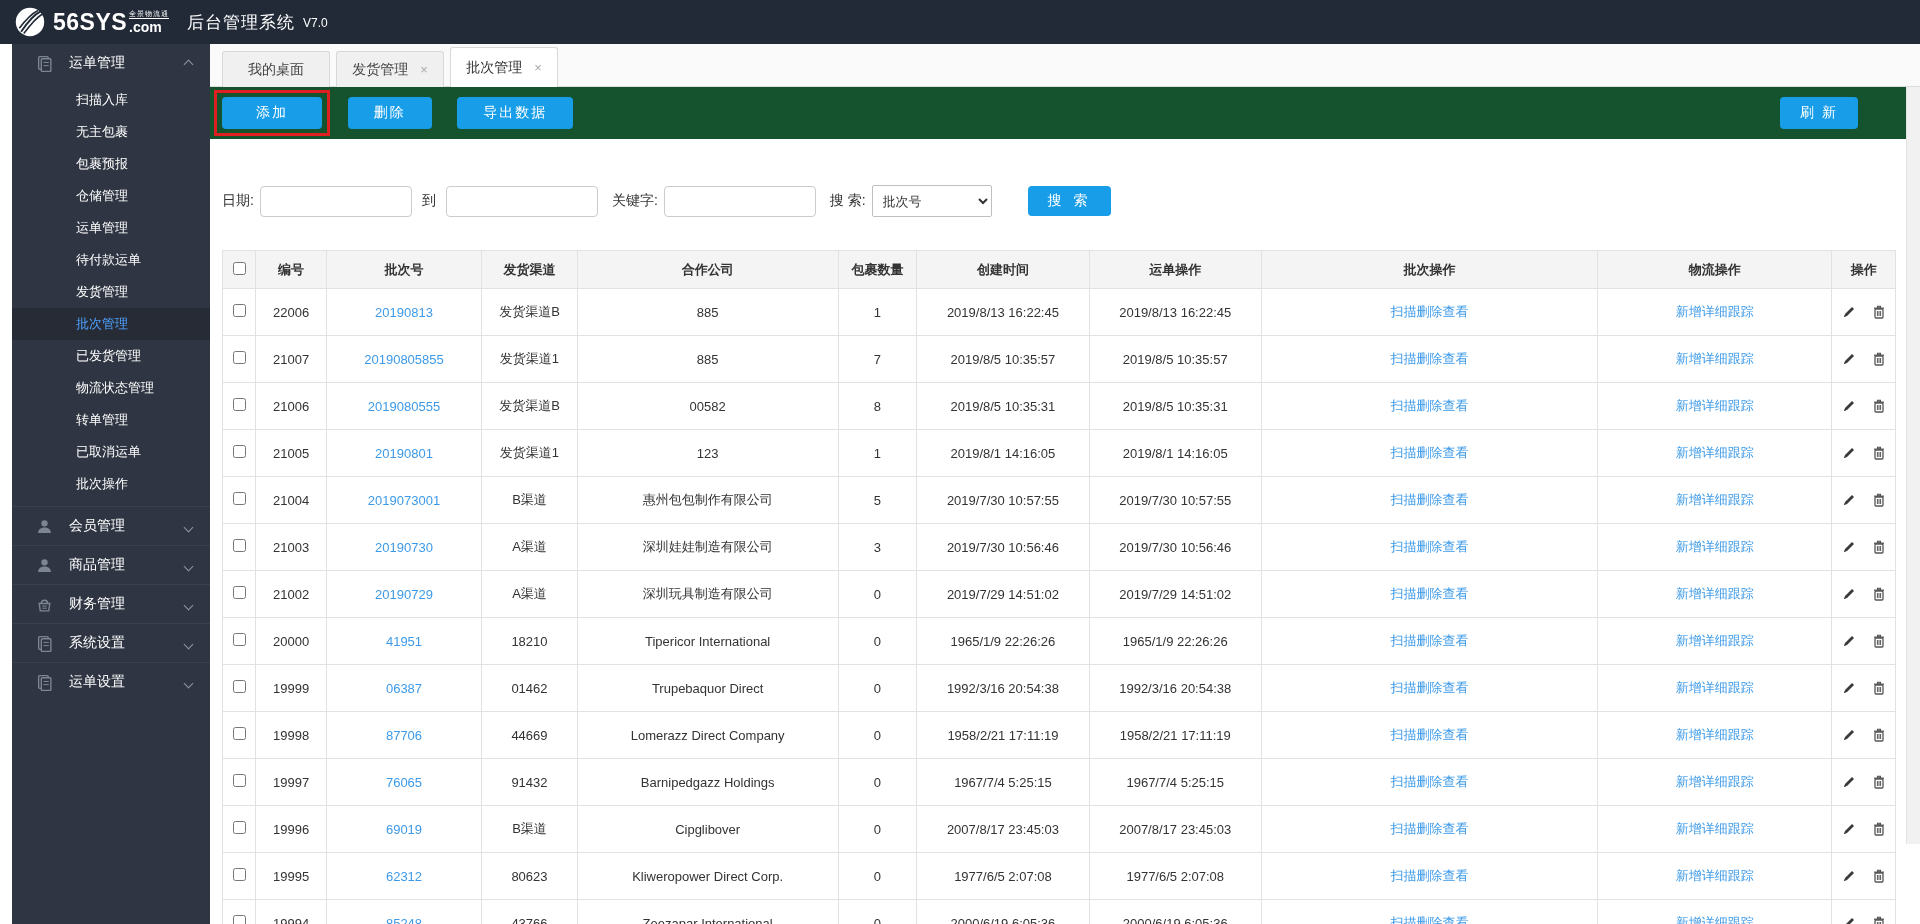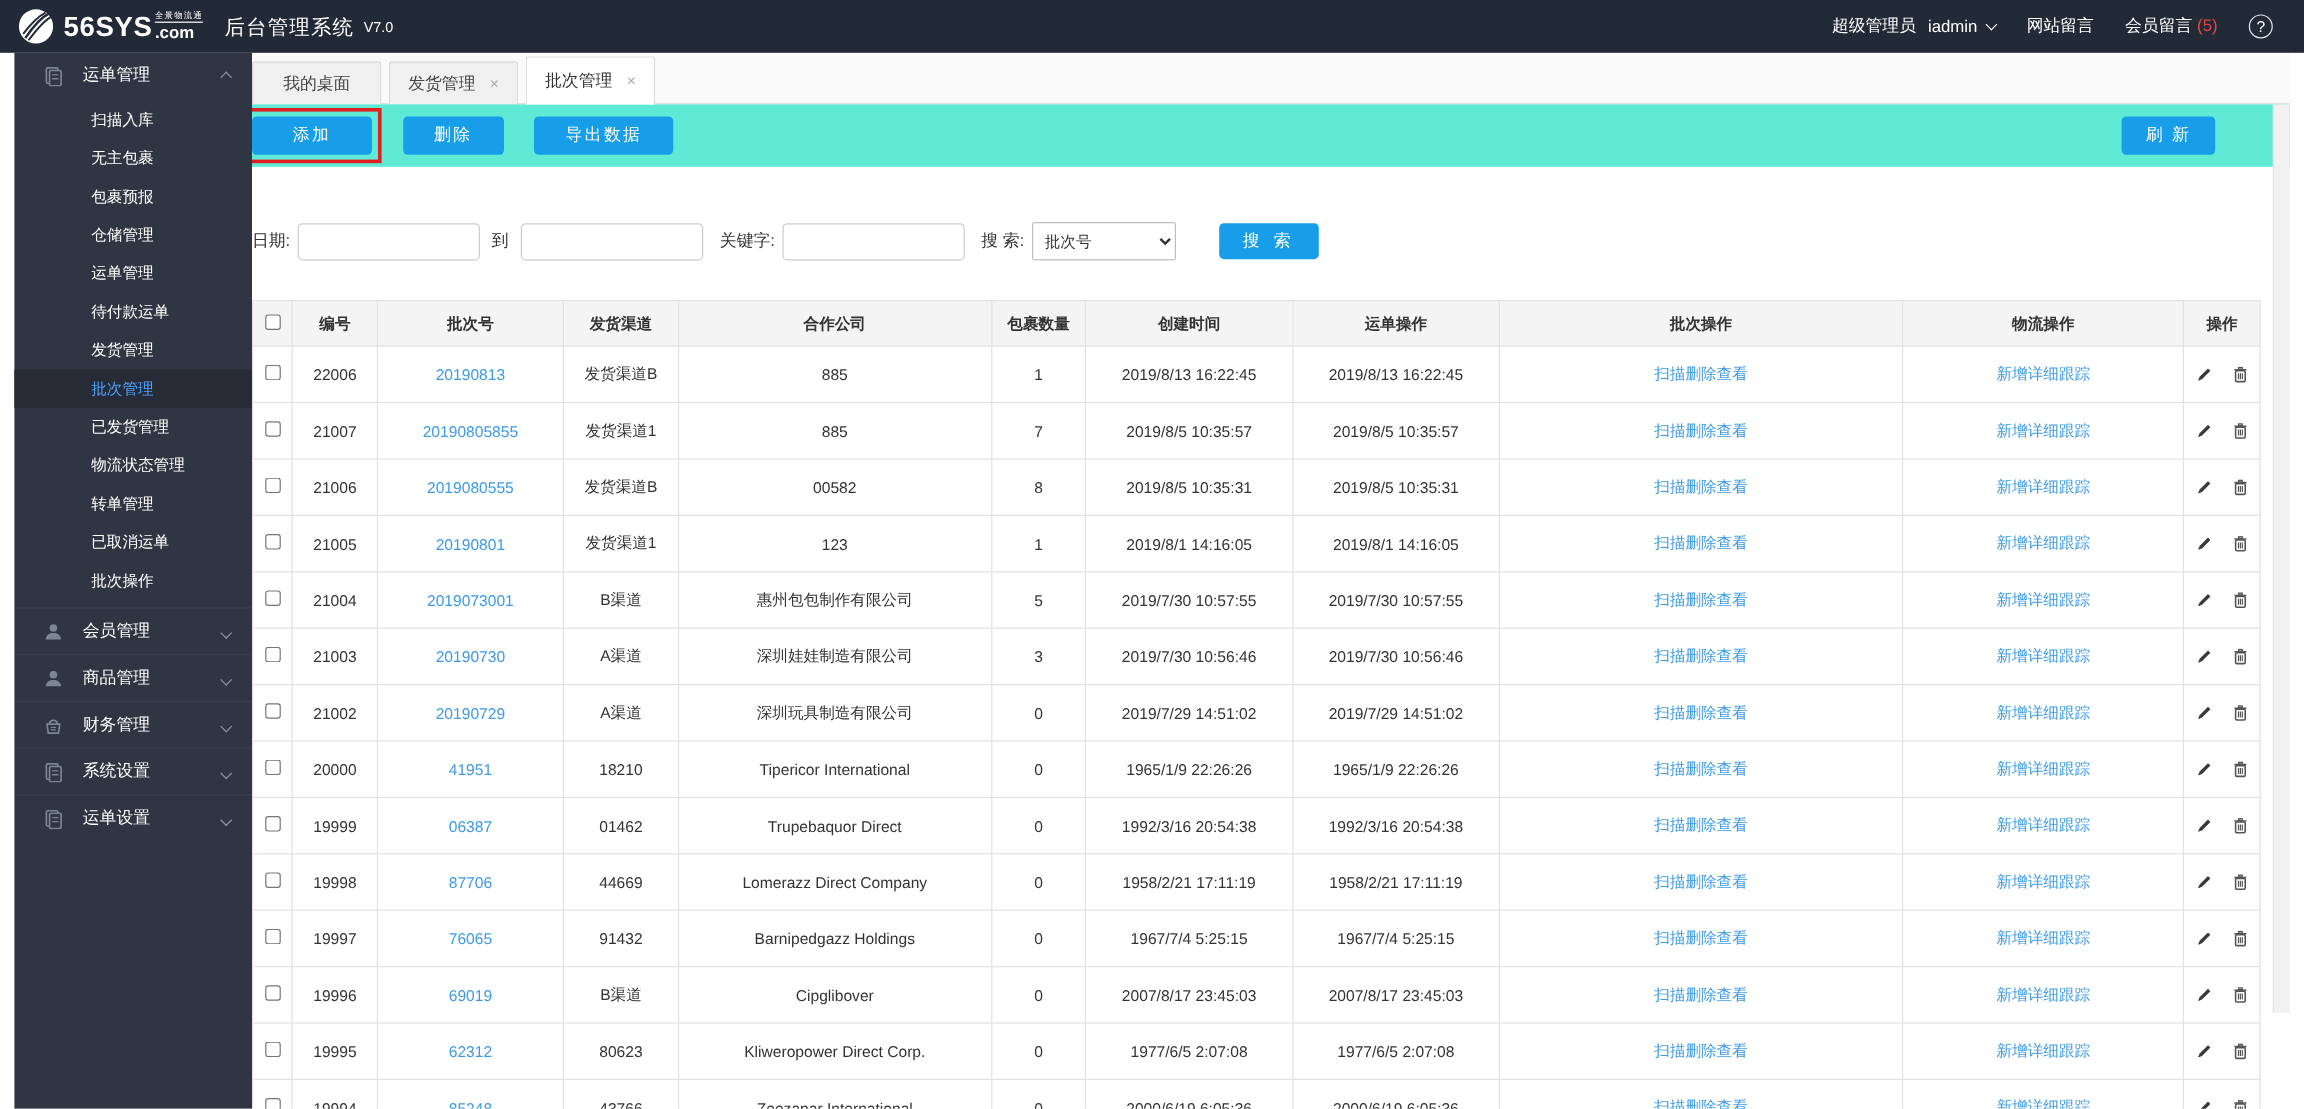--- a/index.html
+++ b/index.html
@@ -31,31 +31,31 @@
   .sgroup { border-top:1px solid rgba(255,255,255,.06); }
   .sgroup:first-child { border-top:none; }
   .sgroup-head { height:38px; display:flex; align-items:center; padding:0 18px 0 24px; cursor:pointer; font-size:14px; }
   .sgroup-head .gicon { width:17px; height:17px; margin-right:16px; flex:none; opacity:.75; }
   .sgroup-head .chevslot { margin-left:auto; }
   .submenu { padding:2px 0 6px; }
   .submenu-item { height:32px; line-height:32px; padding-left:64px; font-size:13px; color:#fff; cursor:pointer; }
   .submenu-item.active { background:#262B36; color:#4EA2FF; }
 
   
-  .main { position:absolute; left:186px; top:44px; width:1722px; height:800px; background:#fff;border-radius:21px; }
+  .main { position:absolute; left:198px; top:44px; width:1722px; height:800px; background:#fff;border-radius:21px; }
   .right-strip { position:absolute; right:0; top:43px; width:14px; bottom:0; background:#F1F1F1; border-left:1px solid #E3E3E3; }
 
   
   .tabbar { height:43px; background:#FAFAFA; border-bottom:1px solid #DCDCDC; display:flex; align-items:flex-end; padding-left:24px; }
   .tab { height:36px; min-width:108px; padding:0 14px; display:flex; align-items:center; justify-content:center; background:#F0F0F1; border:1px solid #D8D8D8; border-bottom:none; border-radius:3px 3px 0 0; margin-right:6px; font-size:14px; color:#444; cursor:pointer; position:relative; top:1px; }
   .tab.active { background:#fff; height:40px; color:#333; z-index:2; }
   .tab-close { margin-left:12px; color:#aaa; font-size:13px; cursor:pointer; line-height:1; }
 
   
-  .toolbar { padding:10px 24px 0; height:52px; position:relative; background:#5eead4; }
+  .toolbar { padding:10px 24px 0; height:52px; position:relative; background:#14532d; }
   .btn { display:inline-block; background:#189EE9; color:#fff; border:none; border-radius:4px; font-size:14px; padding:7px 26px; cursor:pointer; font-family:inherit; letter-spacing:2px; }
   .btn + .btn { margin-left:0; }
   .toolbar .btn { margin-right:22px; }
   .add-wrap { position:relative; display:inline-block; margin-right:22px; }
   .add-wrap .btn { margin-right:0; padding:7px 34px; }
   .hl-box { position:absolute; left:-8px; top:-7px; right:-8px; bottom:-7px; border:3px solid #E02020; pointer-events:none; }
   .btn-refresh { position:absolute; right:40px; top:10px; padding:7px 20px; }
 
   
   .search-row { margin:46px 24px 0; display:flex; align-items:center; font-size:14px; color:#333; }
@@ -90,34 +90,20 @@
     </svg>
     <span class="logo-56">56SYS</span>
     <span class="logo-com">
       <span class="logo-tag">全景物流通</span>
       <span class="logo-dotcom">.com</span>
     </span>
   </div>
   <span class="app-title">后台管理系统</span>
   <span class="app-version">V7.0</span>
 
-  <div class="topbar-right">
-    <span class="tb-user">
-      <span>超级管理员</span>
-      <span class="uname">iadmin</span>
-      <i class="chev"></i>
-    </span>
-    <span style="cursor:pointer;">网站留言</span>
-    <span style="cursor:pointer;">
-      <span>会员留言</span><span class="red-count">(5)</span>
-    </span>
-    <span class="help-circle">
-        <span>?</span>
-      </span>
-  </div>
 </div>
 
 <div class="sidebar" id="sidebar">
     <div class="sgroup">
       <div class="sgroup-head">
         <span class="gicon"><svg viewBox="0 0 16 16">
             <rect x="2.5" y="1.5" width="9" height="12" rx="1" fill="none" stroke="#98A0AE" stroke-width="1.3"></rect>
             <rect x="5" y="3.5" width="9" height="12" rx="1" fill="#2F3542" stroke="#98A0AE" stroke-width="1.3"></rect>
             <line x1="7" y1="7" x2="12" y2="7" stroke="#98A0AE"></line>
             <line x1="7" y1="10" x2="12" y2="10" stroke="#98A0AE"></line>

